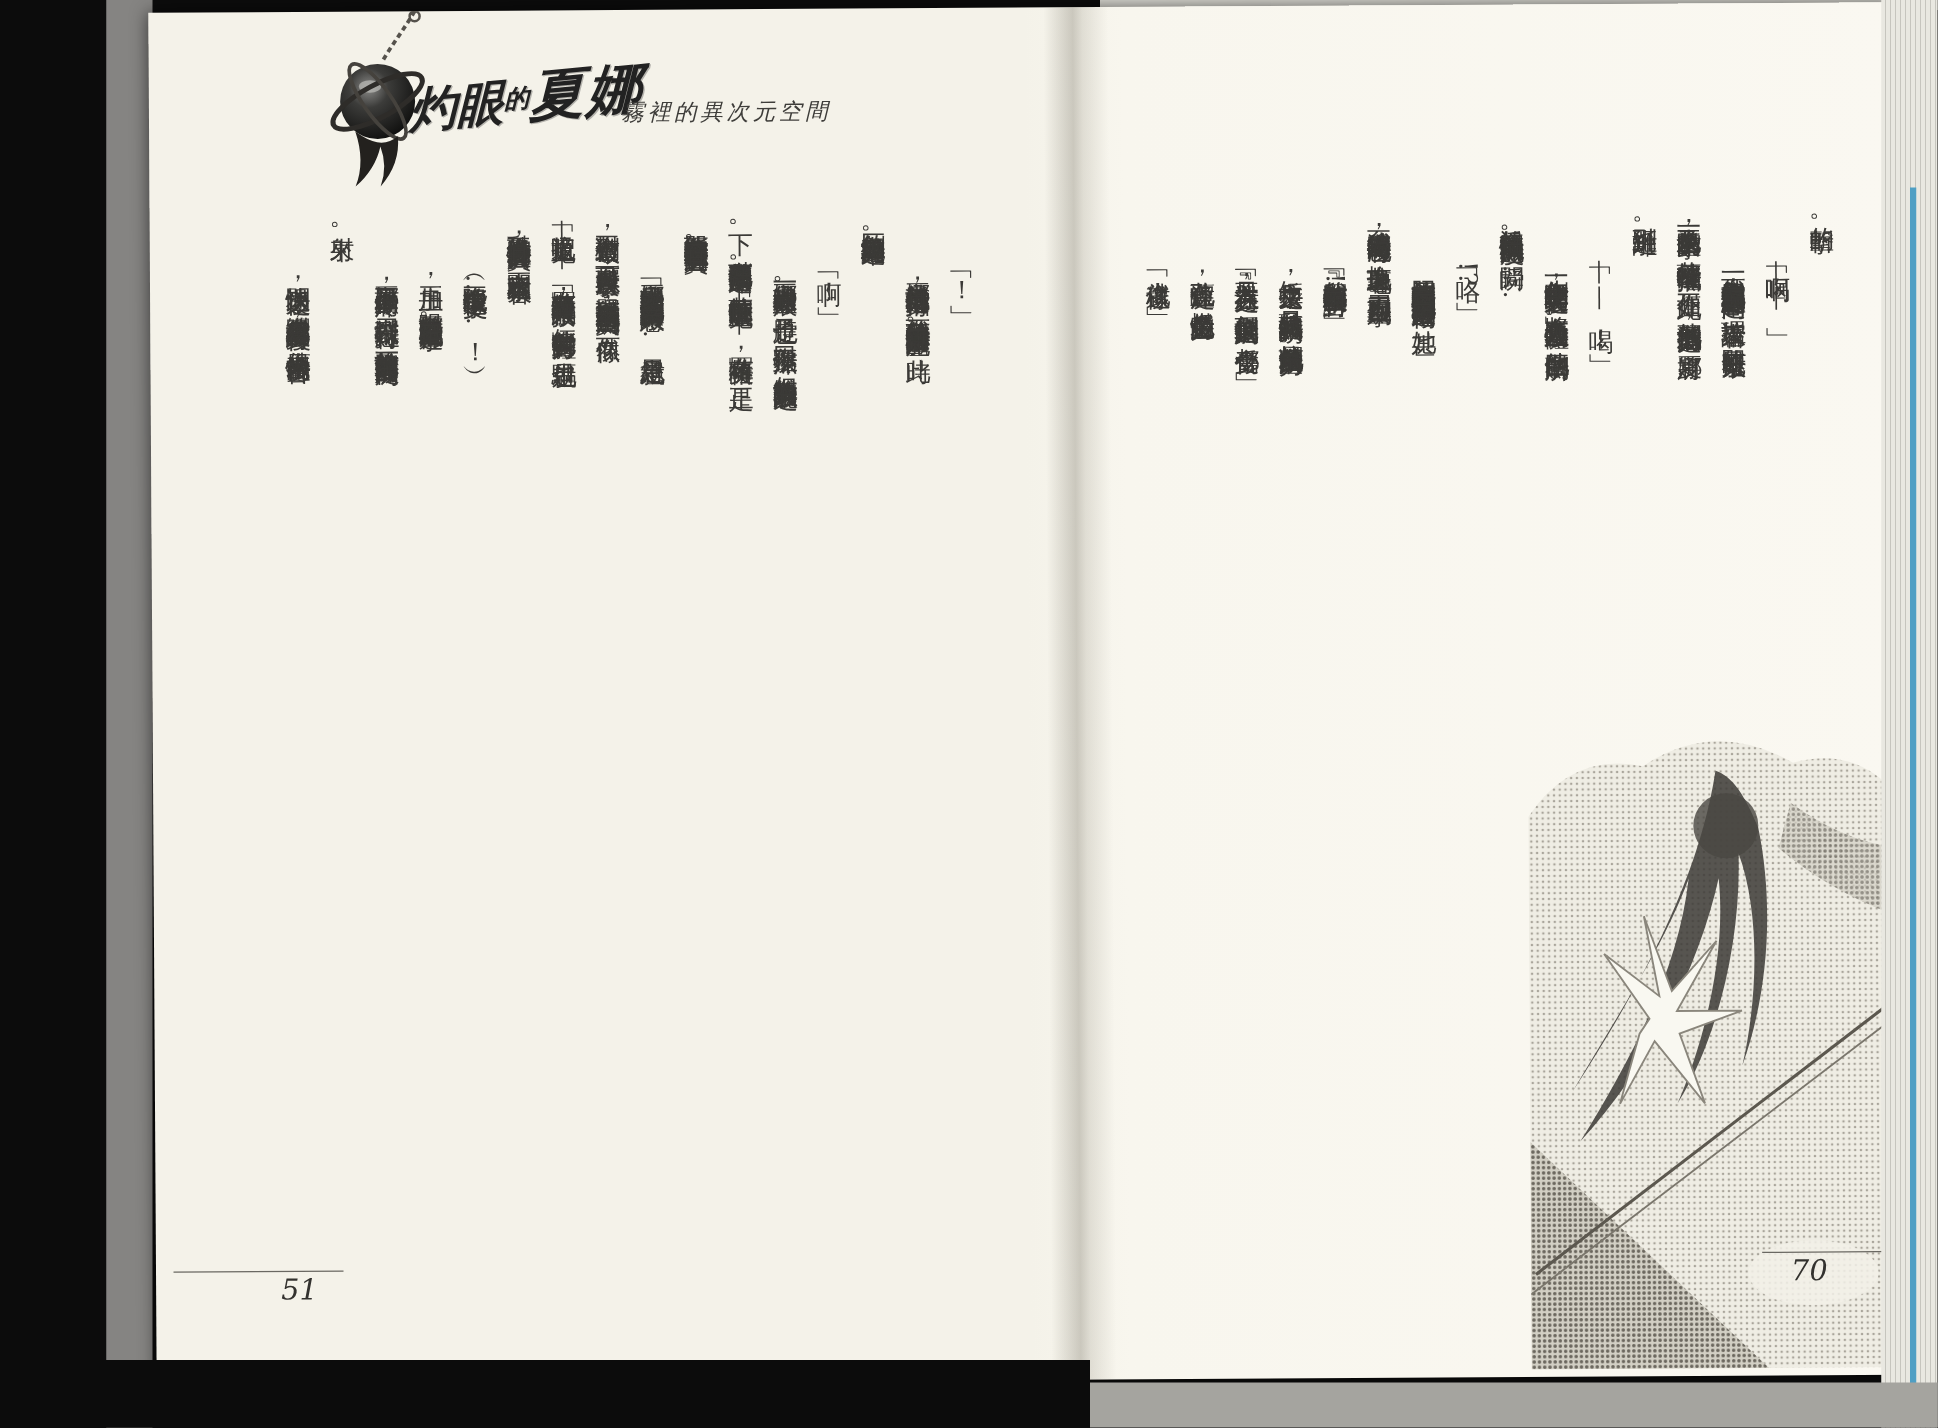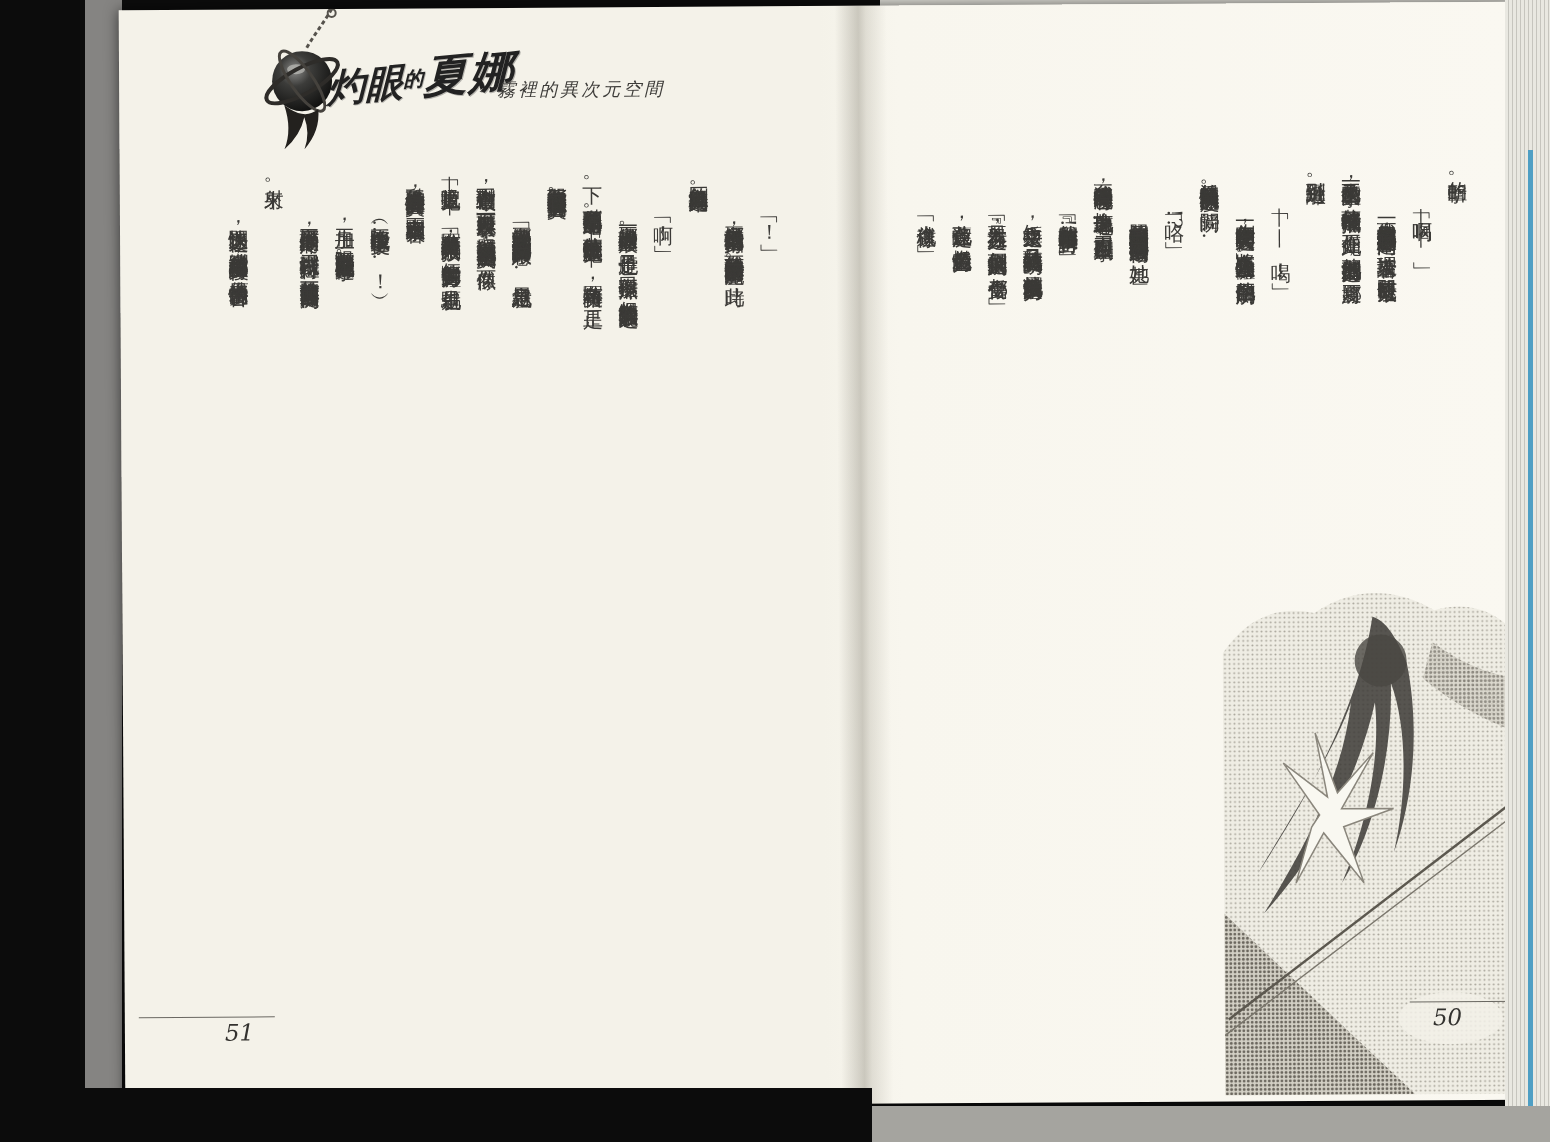--- a/index.html
+++ b/index.html
@@ -137,20 +137,20 @@
       <div class="vcol" style="text-indent: 2em;">（不能隨便跟這傢伙交手……！）</div>
       <div class="vcol" style="text-indent: 2em;">再加上，眼前對夏娜的命運造成威脅的不只這件事。</div>
       <div class="vcol" style="text-indent: 2em;">夏娜不顧傷口的疼痛，以刀鍔打飛蘇拉特，數條前端尖銳的藤蔓如同弓箭一般從四周</div>
       <div class="vcol" style="text-indent: 0em;">射來。</div>
       <div class="vcol" style="text-indent: 2em;">快速閃過之後，縱身躍起尋求掩護的夏娜身後，傳來異常愉悅的聲音：</div>
     </div>
 
   <div class="abs folio-line" id="folio-line-left"></div>
   <div class="abs folio" id="folio-left">51</div>
   <div class="abs folio-line" id="folio-line-right"></div>
-  <div class="abs folio" id="folio-right">50</div>
+  <div class="abs folio" id="folio-right">70</div>
 
 </div>
 
 <div class="abs" id="right-stack"></div>
 <div class="abs" id="blue-edge"></div>
 <div class="abs" id="bottom-black"></div>
 <div class="abs" id="bottom-gray"></div>
 
 </body></html>

